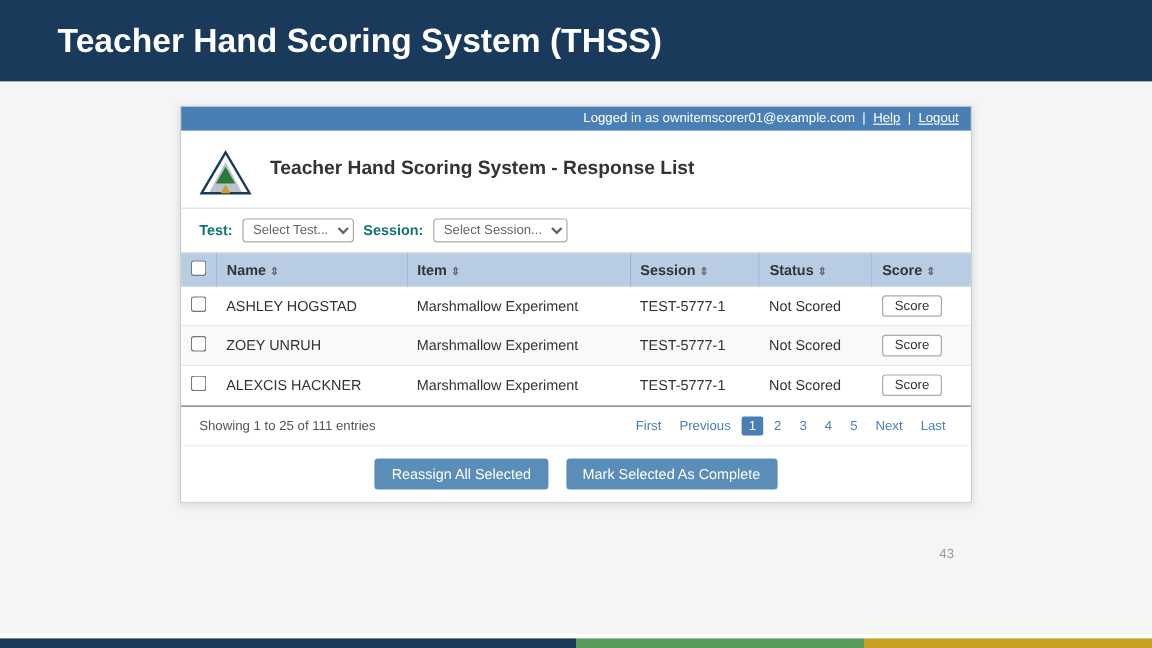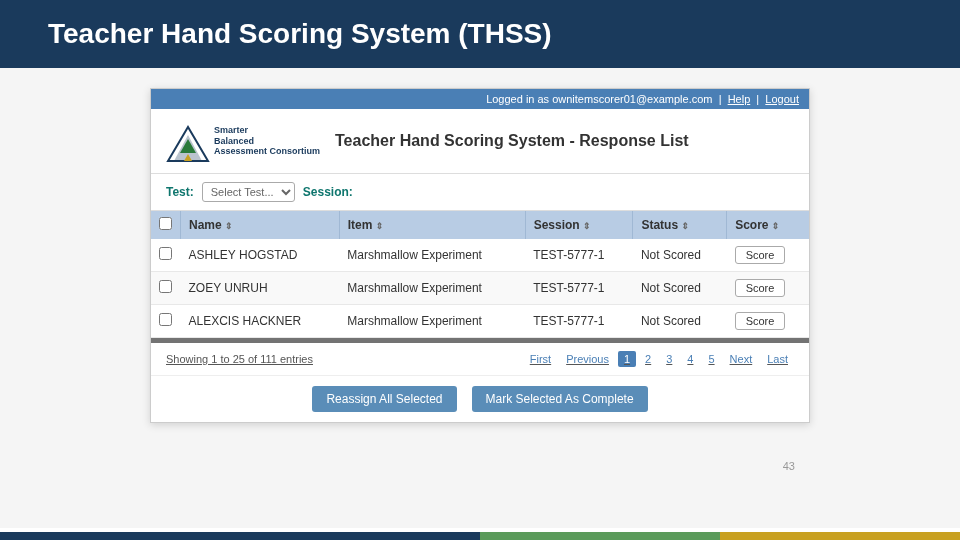--- a/index.html
+++ b/index.html
@@ -157,22 +157,21 @@
     }
 
     
     .pagination-area {
       display: flex;
       justify-content: space-between;
       align-items: center;
       padding: 8px 15px;
       font-size: 11px;
       color: #555;
-      border-top: 5px solid #737373;
-      text-decoration: underline;
+      border-top: 1px solid #737373;
     }
     .pagination-controls {
       display: flex;
       align-items: center;
       gap: 3px;
       margin-left: 12px;
     }
     .page-link {
       padding: 2px 6px;
       font-size: 11px;
@@ -270,35 +269,33 @@
 
     <div class="app-header">
       <div class="logo-area">
         <svg class="logo-svg" viewBox="0 0 44 44" xmlns="http://www.w3.org/2000/svg">
 
           <polygon points="2,42 22,8 42,42" fill="none" stroke="#1a3a5c" stroke-width="2"></polygon>
           <polygon points="8,42 22,16 36,42" fill="#1a3a5c" opacity="0.3"></polygon>
           <polygon points="14,34 22,20 30,34" fill="#2a7a3a"></polygon>
           <polygon points="18,42 22,35 26,42" fill="#c8a020"></polygon>
         </svg>
-        <div class="logo-text">
-          <div>Smarter</div>
-          <div>Balanced</div>
-          <div>Assessment Consortium</div>
-        </div>
       </div>
       <div class="app-title">Teacher Hand Scoring System - Response List</div>
     </div>
 
     <div class="filters">
       <span class="filter-label">Test:</span>
       <select class="filter-select">
         <option>Select Test...</option>
       </select>
       <span class="filter-label">Session:</span>
+      <select class="filter-select">
+        <option>Select Session...</option>
+      </select>
     </div>
 
     <table class="data-table">
       <thead>
         <tr>
           <th class="checkbox-col">
             <input type="checkbox" style="">
           </th>
           <th>Name <span class="sort-arrow">⇕</span></th>
           <th>Item <span class="sort-arrow">⇕</span></th>

